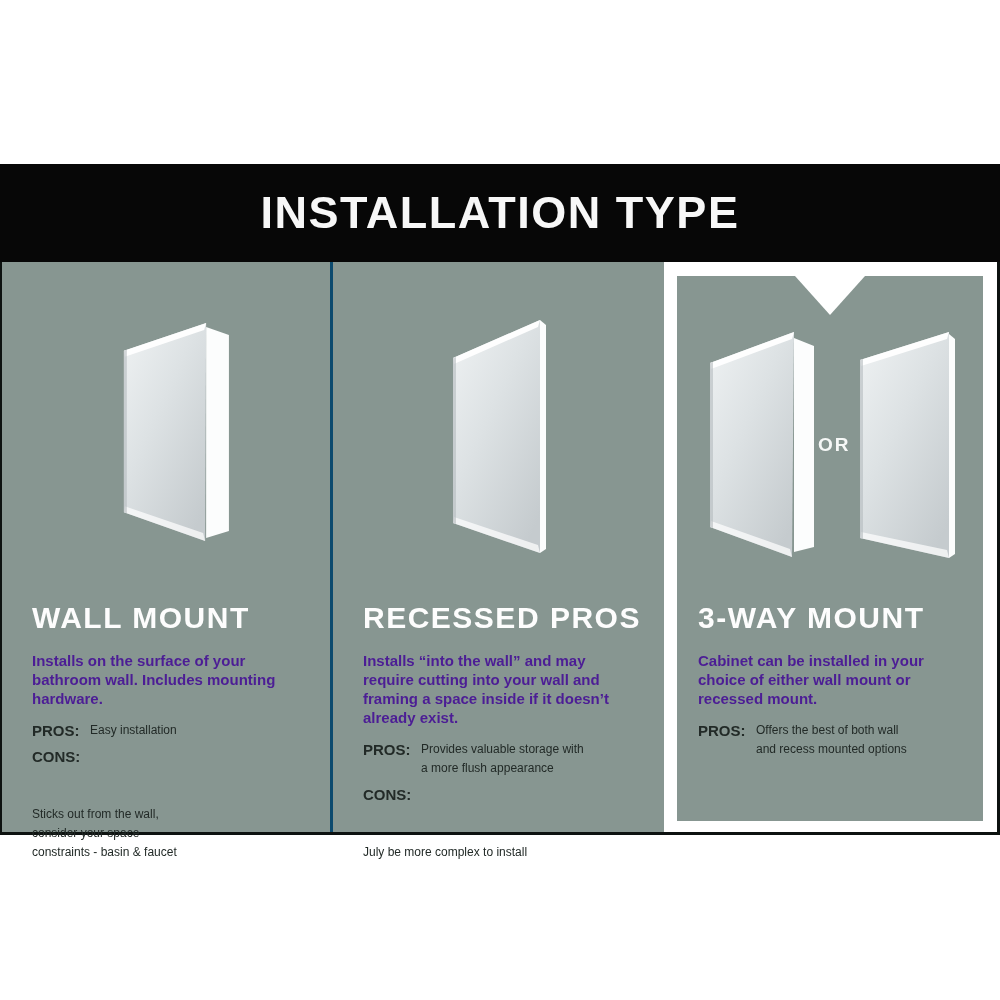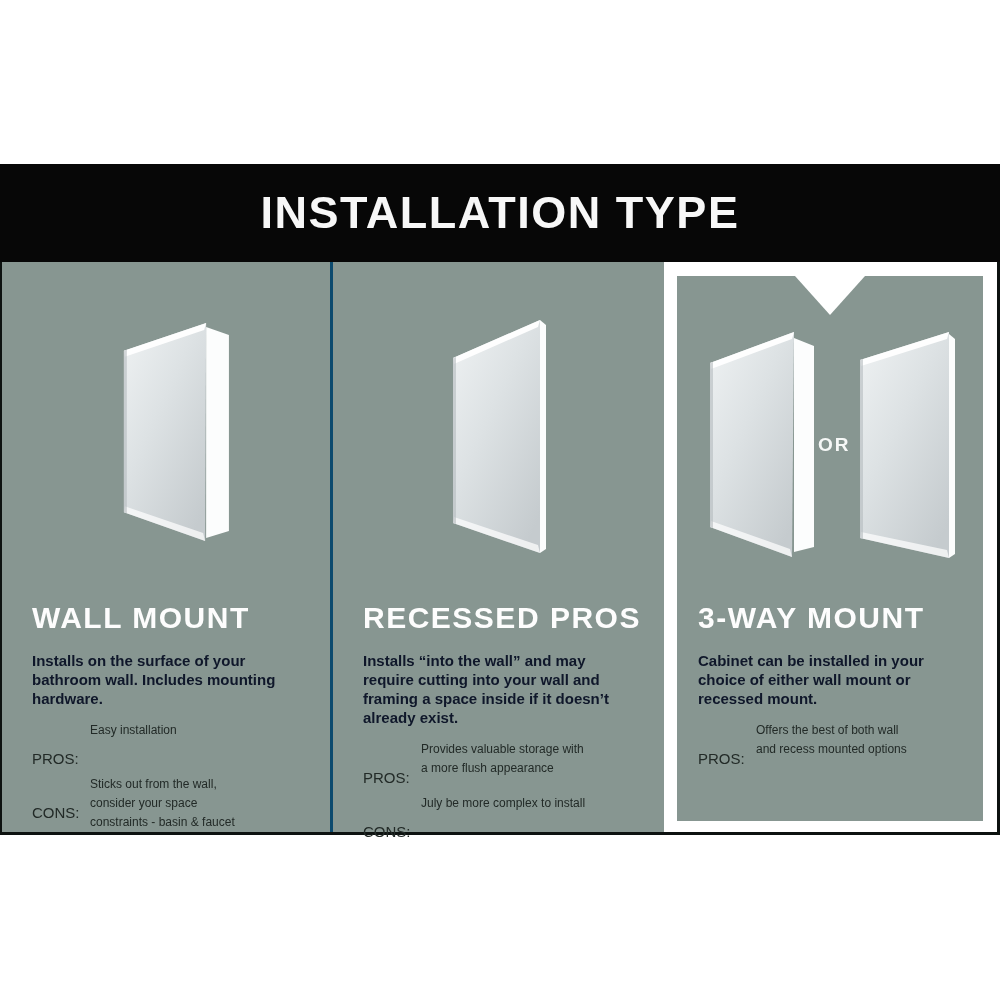--- a/index.html
+++ b/index.html
@@ -40,26 +40,26 @@
     position:absolute;left:154px;top:172px;width:36px;text-align:left;
     color:#f6f8f7;font-size:19px;font-weight:bold;letter-spacing:2px;
   }
   
   .text{padding:0 8px 0 30px;}
   .col3 .text{padding:0 12px 0 34px;}
   .col h2{
     margin:0;color:#fdfdfd;font-size:30px;font-weight:bold;letter-spacing:1.5px;line-height:36px;
   }
   .desc{
-    margin:15px 0 0;color:#0f172a;font-size:15px;font-weight:bold;
+    margin:15px 0 0;color:#4c1d95;font-size:15px;font-weight:bold;
     line-height:19px;white-space:pre-line;
   }
   .pc{display:flex;margin-top:13px;}
-  .pc + .pc{margin-top:7px;}
-  .pc .label{flex:0 0 58px;color:#222a27;font-size:15px;font-weight:normal;line-height:19px;margin-top:28px;}
+  .pc + .pc{margin-top:7px;flex-direction:column;}
+  .pc .label{flex:0 0 58px;color:#222a27;font-size:15px;font-weight:bold;line-height:19px;}
   .pc .val{color:#222a27;font-size:12px;line-height:19px;white-space:pre-line;}
 </style>
 </head>
 <body>
 
 <div class="page">
 
   <div class="header">
     <h1>INSTALLATION TYPE</h1>
   </div>

